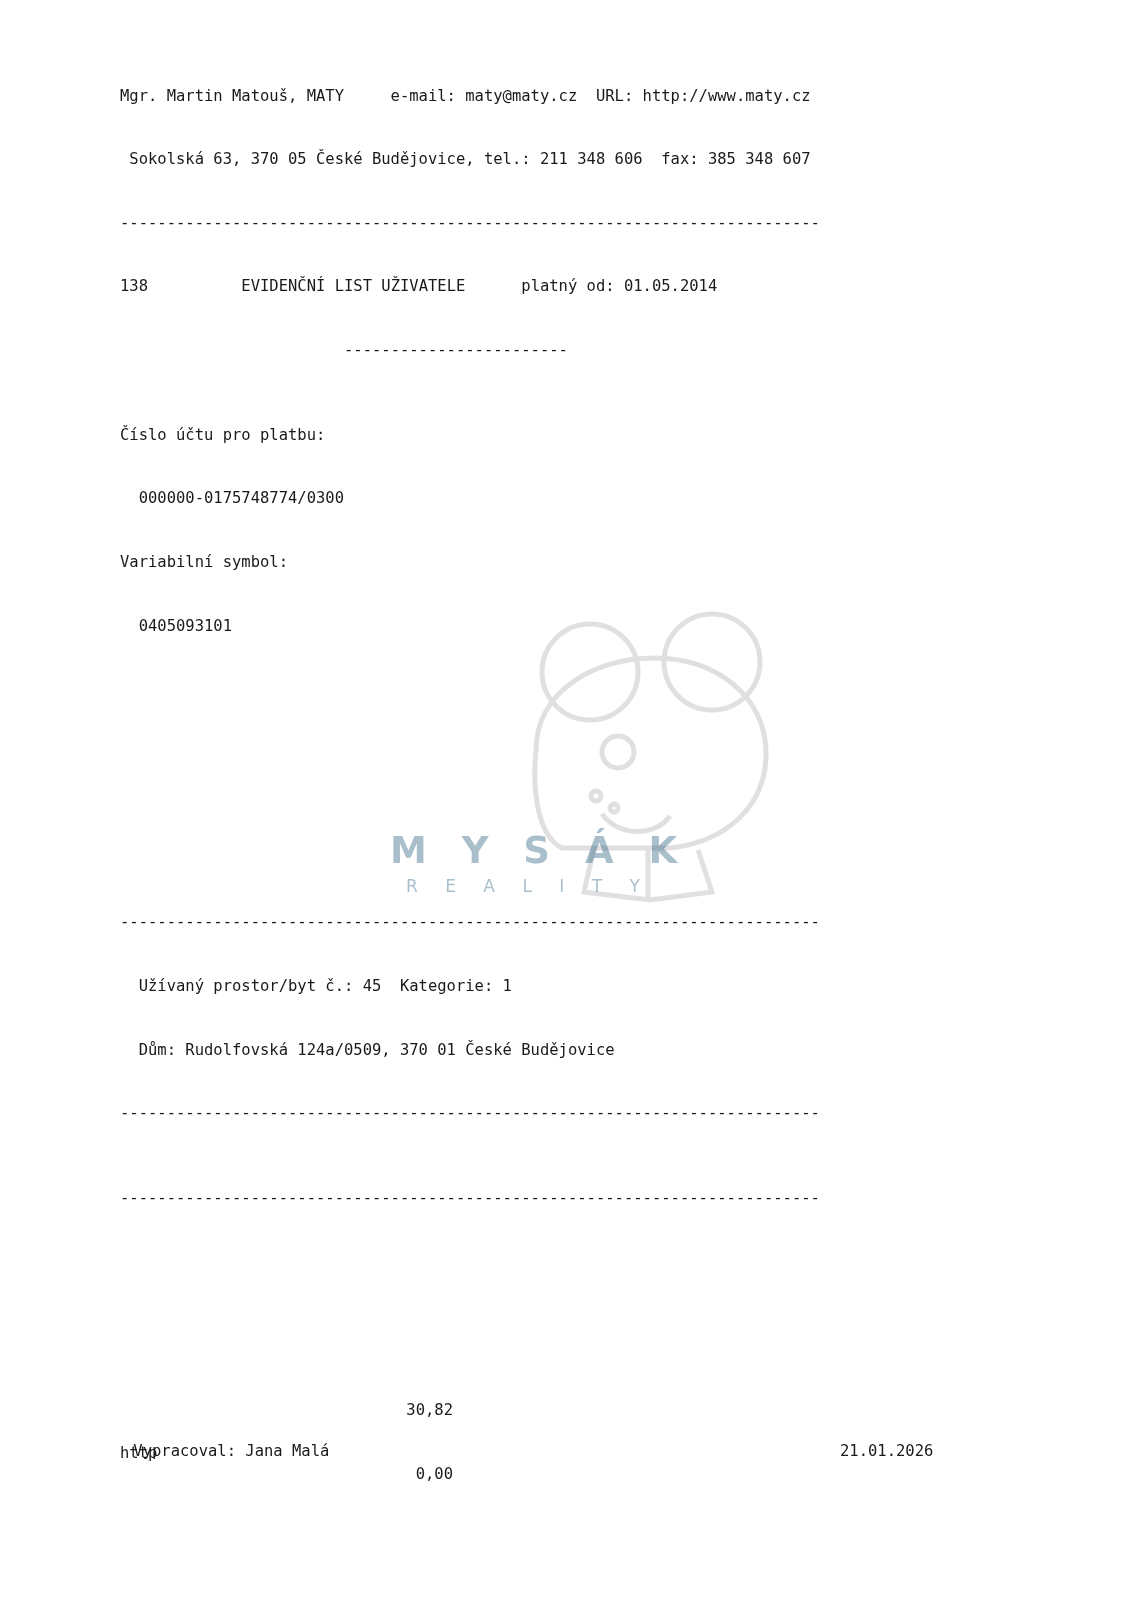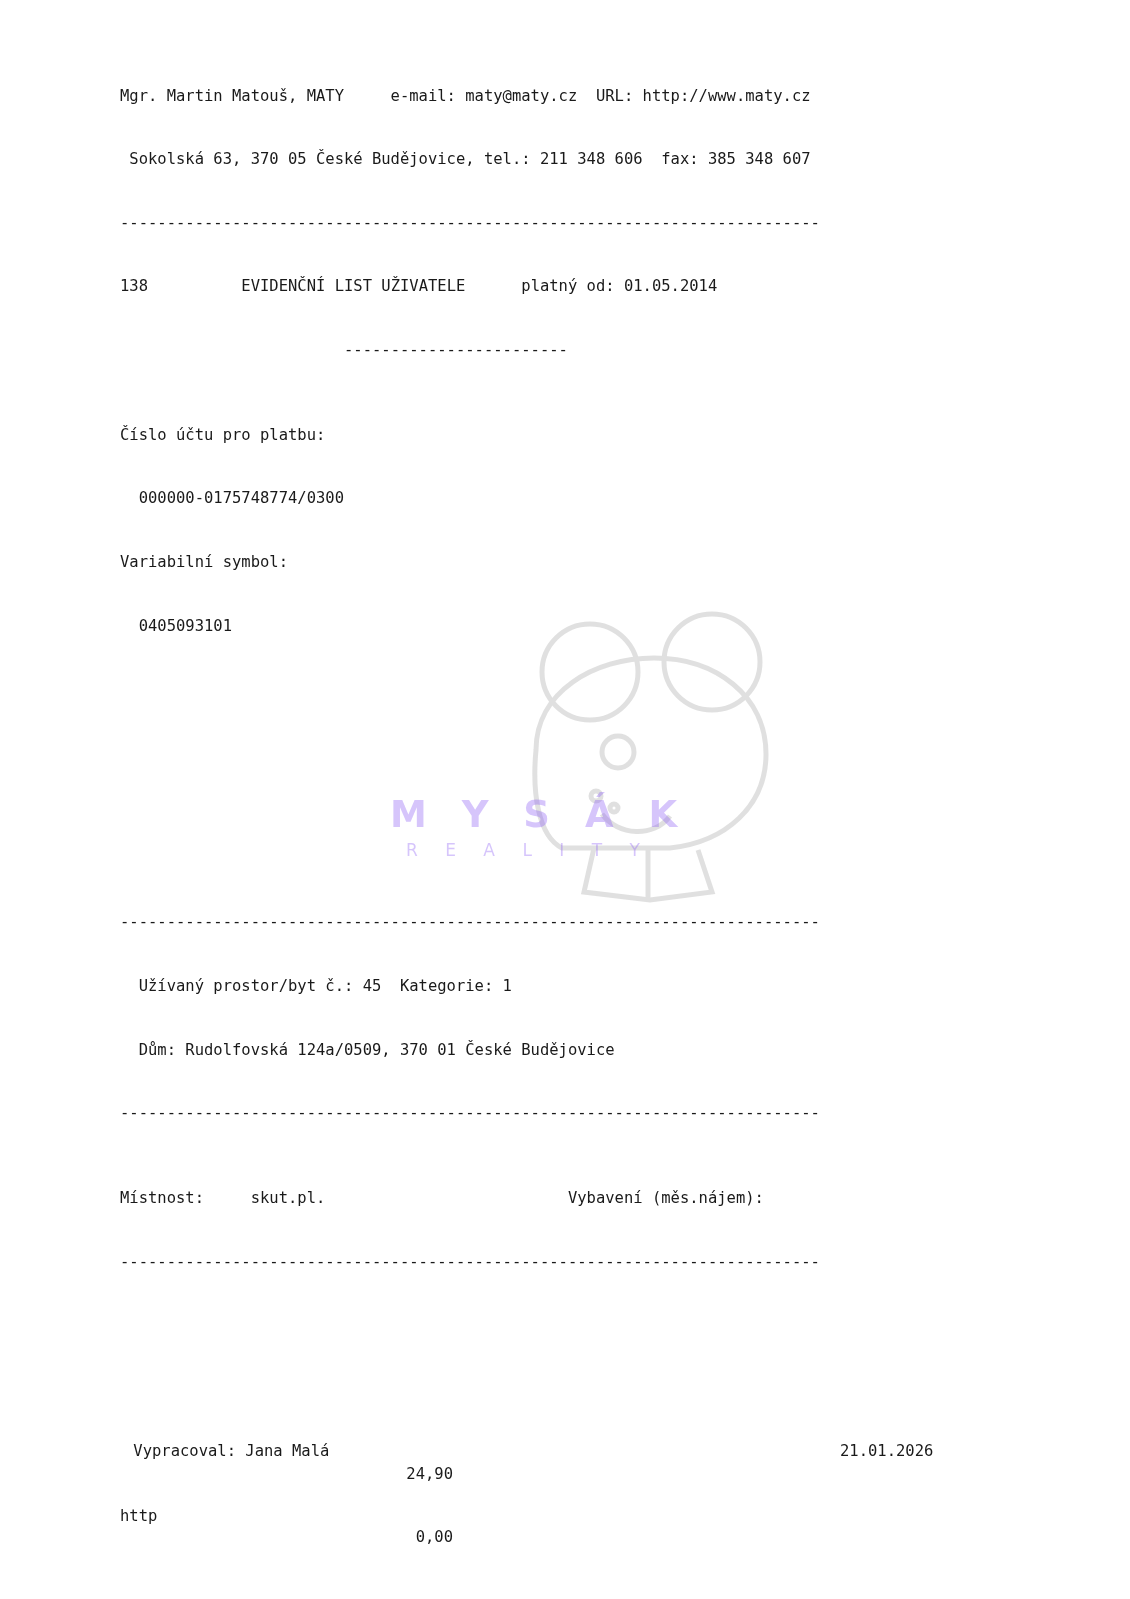--- a/index.html
+++ b/index.html
@@ -43,26 +43,26 @@
     left: 498px;
     top: 600px;
     width: 420px;
     height: 340px;
     opacity: 0.30;
     pointer-events: none;
   }
   .wm-text {
     position: absolute;
     left: 390px;
-    top: 793px;
+    top: 829px;
     width: 420px;
     opacity: 0.35;
     pointer-events: none;
     font-family: "DejaVu Sans", sans-serif;
-    color: #8b5cf6;
+    color: #0c4a6e;
   }
   .wm-main {
     font-size: 37px;
     letter-spacing: 11px;
     font-weight: 700;
     line-height: 44px;
   }
   .wm-sub {
     font-size: 17px;
     letter-spacing: 11px;
@@ -112,21 +112,20 @@
 
     <div class="block-gap"></div>
     <div class="block-gap"></div>
     <div class="block-gap"></div>
 
     <div class="line">---------------------------------------------------------------------------</div>
     <div class="line">  Užívaný prostor/byt č.: 45  Kategorie: 1</div>
     <div class="line">  Dům: Rudolfovská 124a/0509, 370 01 České Budějovice</div>
     <div class="line">---------------------------------------------------------------------------</div>
 
-    <div class="line">Místnost:     skut.pl.                          Vybavení (měs.nájem):</div>
     <div class="line">---------------------------------------------------------------------------</div>
 
     <div class="block-gap"></div>
 
     <div style="position:relative;">
       <div>
         <div class="line"><span>http</span></div>
         
         
         
@@ -138,21 +137,21 @@
         
         
         
         
         
         
       </div>
 
       
       <div style="position:absolute; left:170px; top:0; width:175px; text-align:right;">
-        <div class="line">24,90</div>
+        <div class="line">30,82</div>
         <div class="line">0,00</div>
         
         
         
         
         
         
         
         
         

